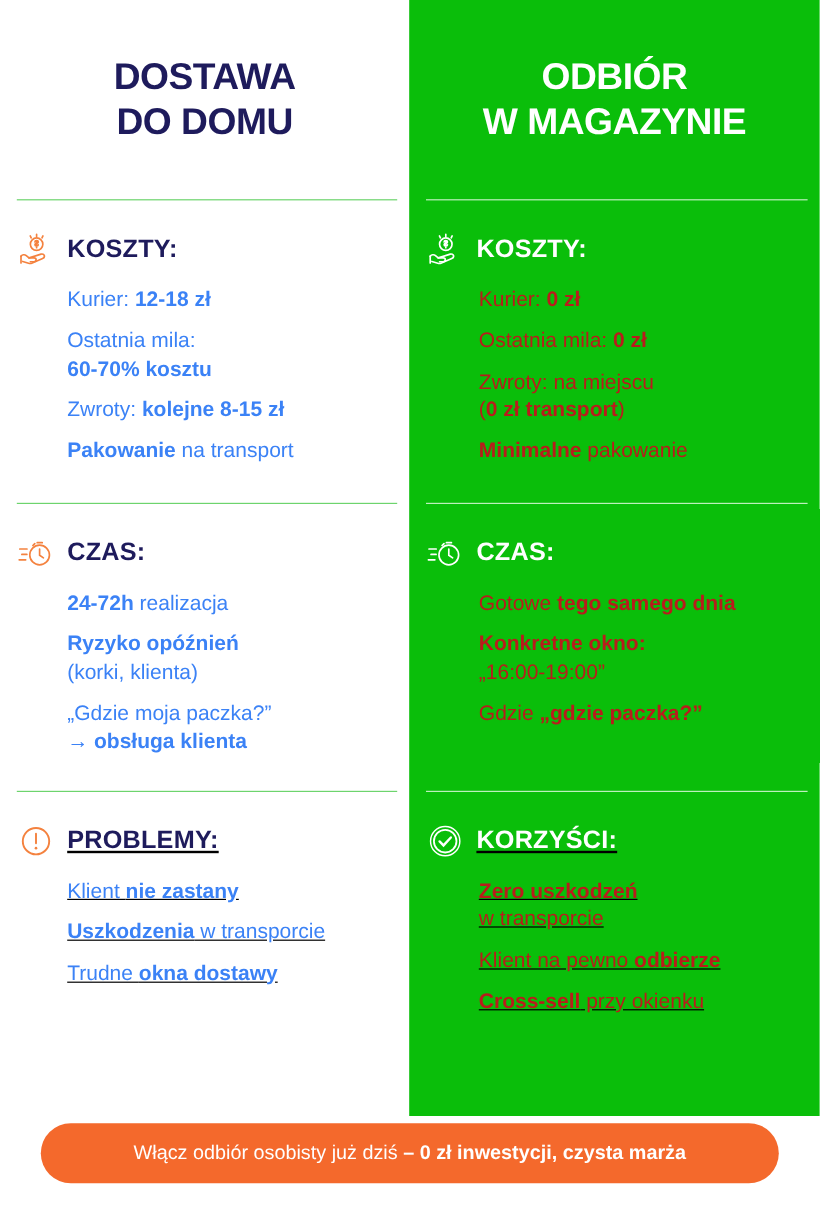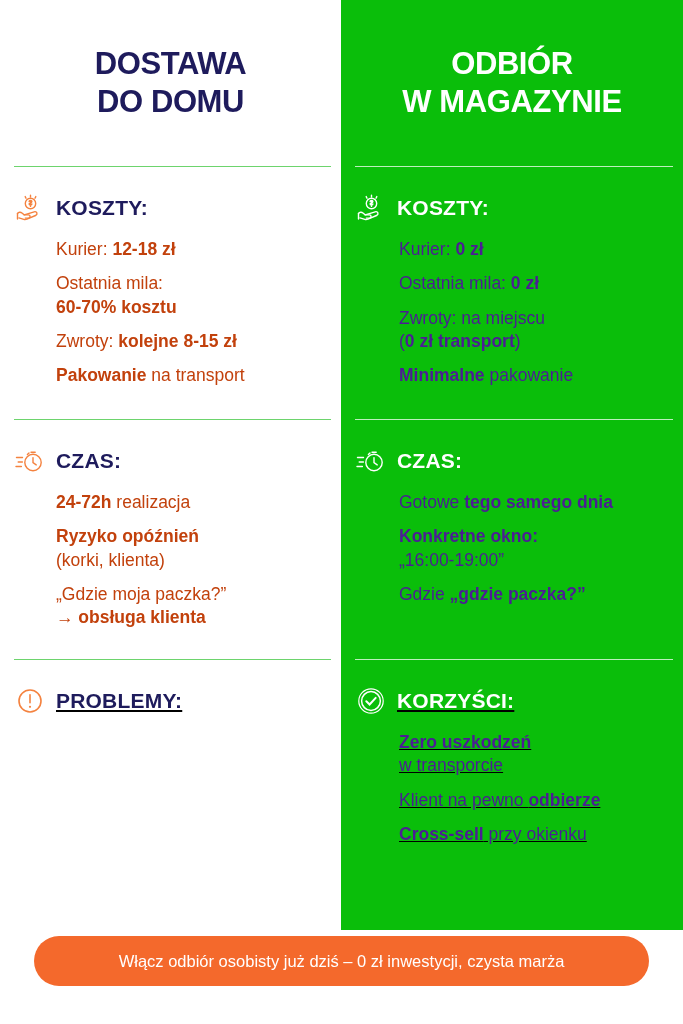--- a/index.html
+++ b/index.html
@@ -63,42 +63,42 @@
   .col.left  .sec-head h3 { color:#1E1B5C; }
   .col.right .sec-head h3 { color:#ffffff; }
 
   .lines { padding-left:42px; }
   .line {
     font-size:17.5px;
     line-height:1.33;
     margin-bottom:11px;
   }
   .line:last-child { margin-bottom:0; }
-  .col.left  .line { color:#c2410c; }
-  .col.right .line { color:#4c1d95; }
+  .col.left  .line { color:#3b82f6; }
+  .col.right .line { color:#b91c1c; }
   .line b { font-weight:bold; }
 
   
   .col.right .section { padding-left:14px; }
   .col.right .lines { padding-left:44px; }
 
   
   .cta {
     position:absolute;
     left:34px; right:34px; top:936px;
     height:50px;
     background:#F4692C;
     border-radius:26px;
     display:flex; align-items:center; justify-content:center;
     color:#ffffff;
     font-size:16.5px;
     text-align:center;
     padding:0 20px;
   }
-  .cta b { font-weight:normal; }
+  .cta b { font-weight:bold; }
 </style>
 </head>
 <body>
 
 <div class="board">
   <div class="col-green-bg"></div>
 
   <div class="columns">
 
     <div class="col left">
@@ -155,20 +155,25 @@
         <div class="sec-head">
           <span class="icon">
             <svg viewBox="0 0 32 32" width="32" height="32" fill="none" stroke="#F4823F" stroke-width="1.6" stroke-linecap="round">
               <circle cx="16" cy="16" r="11"></circle>
               <path d="M16 9.8v8"></path>
               <circle cx="16" cy="21.8" r="1.1" fill="#F4823F" stroke="none"></circle>
             </svg>
           </span>
           <h3>PROBLEMY:</h3>
         </div>
+        <div class="lines">
+            <div class="line"><span>Klient </span><b>nie zastany</b></div>
+            <div class="line"><b>Uszkodzenia</b><span> w transporcie</span></div>
+            <div class="line"><span>Trudne </span><b>okna dostawy</b></div>
+          </div>
       </div>
     </div>
 
     <div class="col right">
       <div class="col-header">
         <h2>ODBIÓR
 W MAGAZYNIE</h2>
       </div>
 
       <div class="section sec-costs">

